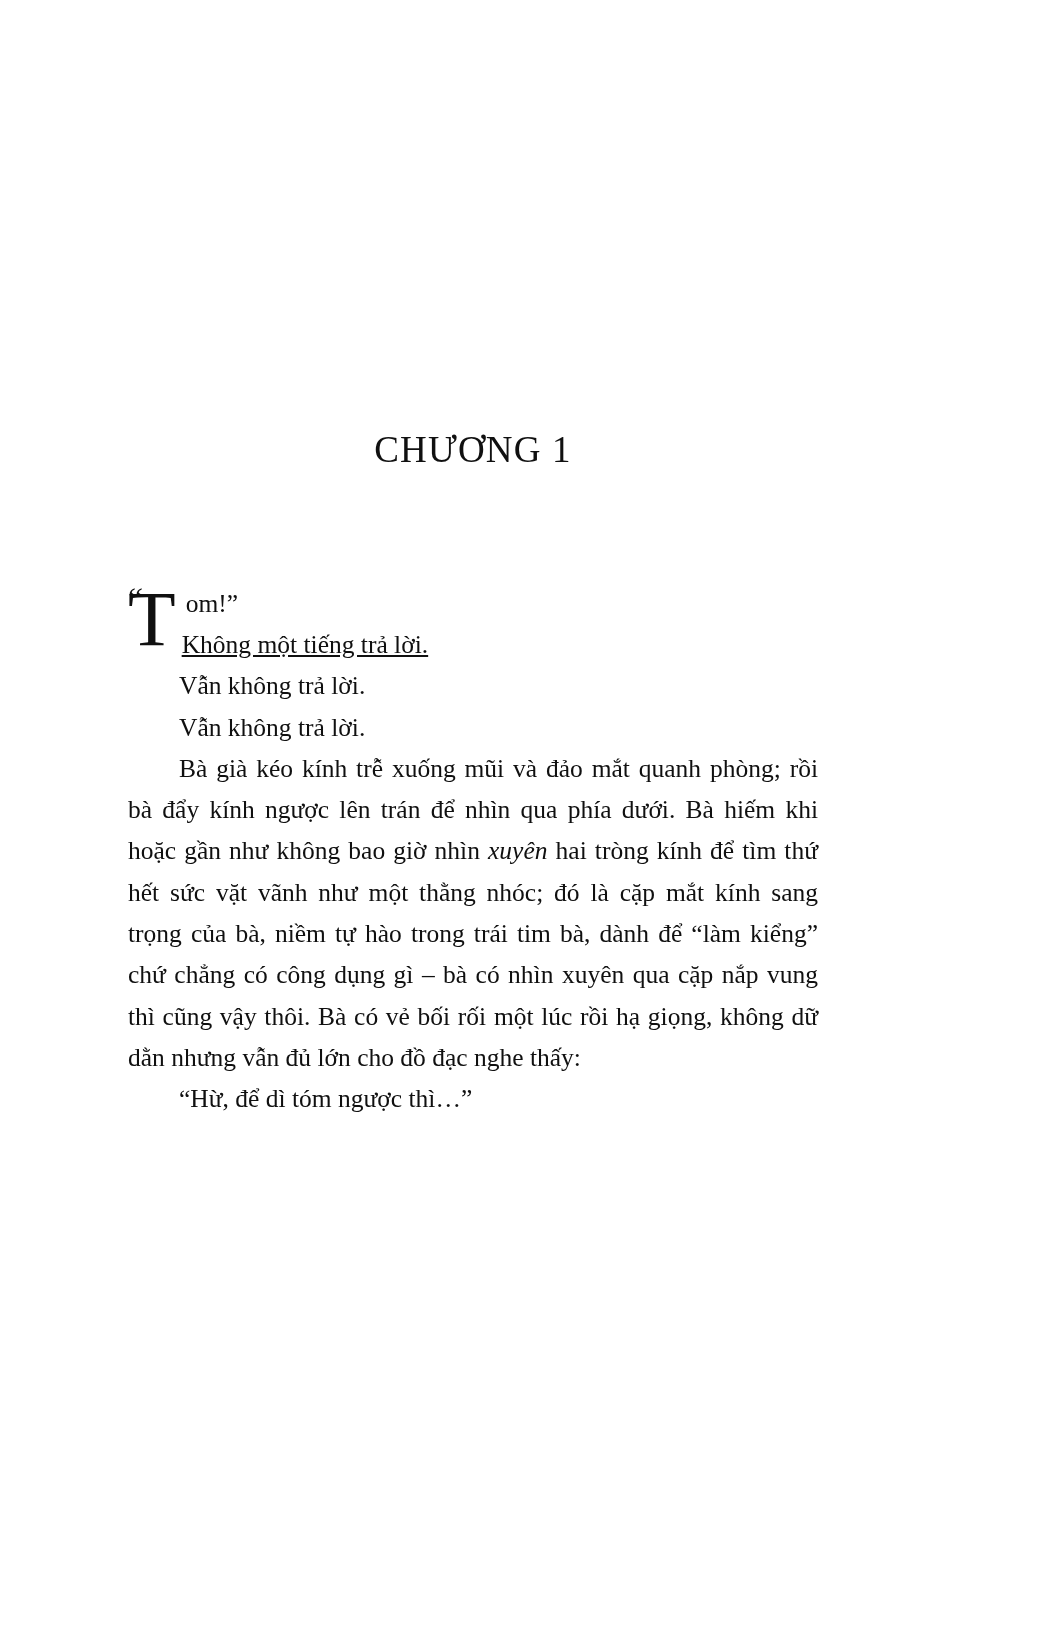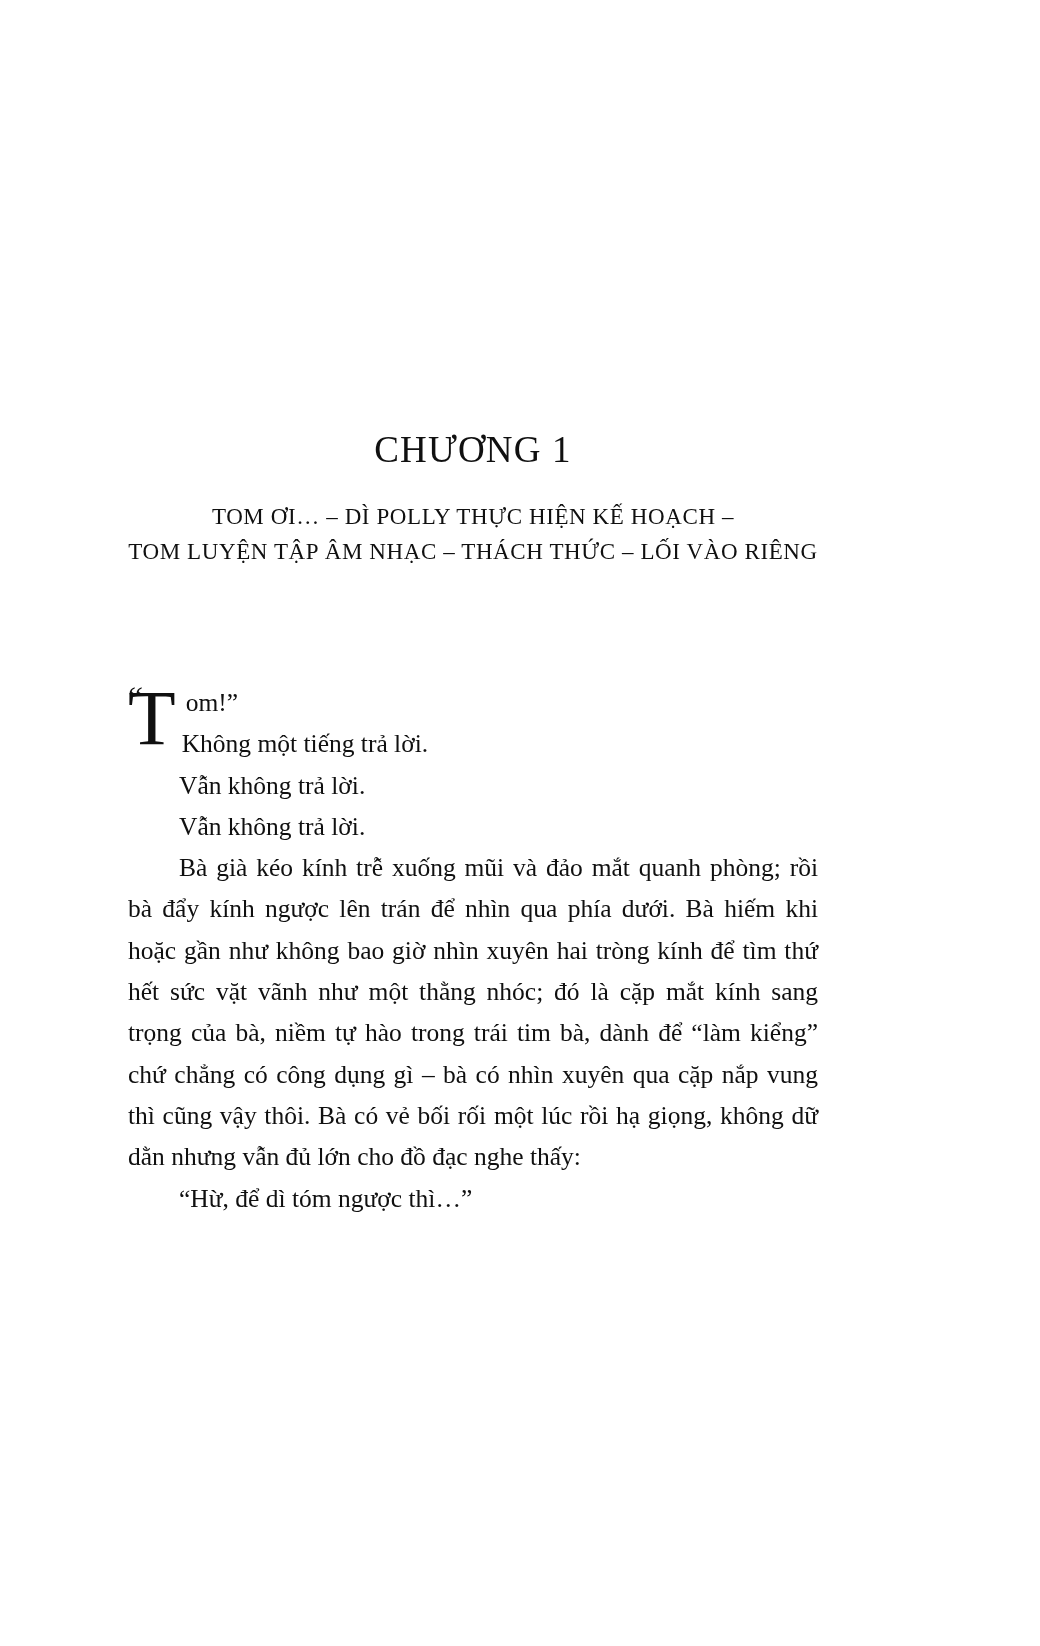--- a/index.html
+++ b/index.html
@@ -87,38 +87,35 @@
     left: 0;
     top: 0;
     font-size: 34px;
     line-height: 1;
   }
   .drop-first-line {
     padding-left: 4px;
   }
   .second-line {
     text-indent: 2.0em;
+    text-decoration: underline;
   }
 
-  .italic { }
+  .italic { font-style: italic; }
 
   .short-line { text-indent: 2.0em; }
 </style>
 </head>
 <body>
 
 <div class="page">
   <div class="content">
 
     <h1 class="chapter-title">CHƯƠNG 1</h1>
 
-    <div class="chapter-subtitle">
-      <span class="sub-line">TOM ƠI… – DÌ POLLY THỰC HIỆN KẾ HOẠCH –</span>
-      <span class="sub-line">TOM LUYỆN TẬP ÂM NHẠC – THÁCH THỨC – LỐI VÀO RIÊNG</span>
-    </div>
 
     <div class="body-text">
 
       <p class="drop-para">
         <span class="openquote">“</span>
         <span class="dropcap-wrap">
           <span class="dropcap">T</span>
         </span>
         <span class="drop-first-line">om!”</span><br>
         <span class="second-line">Không một tiếng trả lời.</span>

